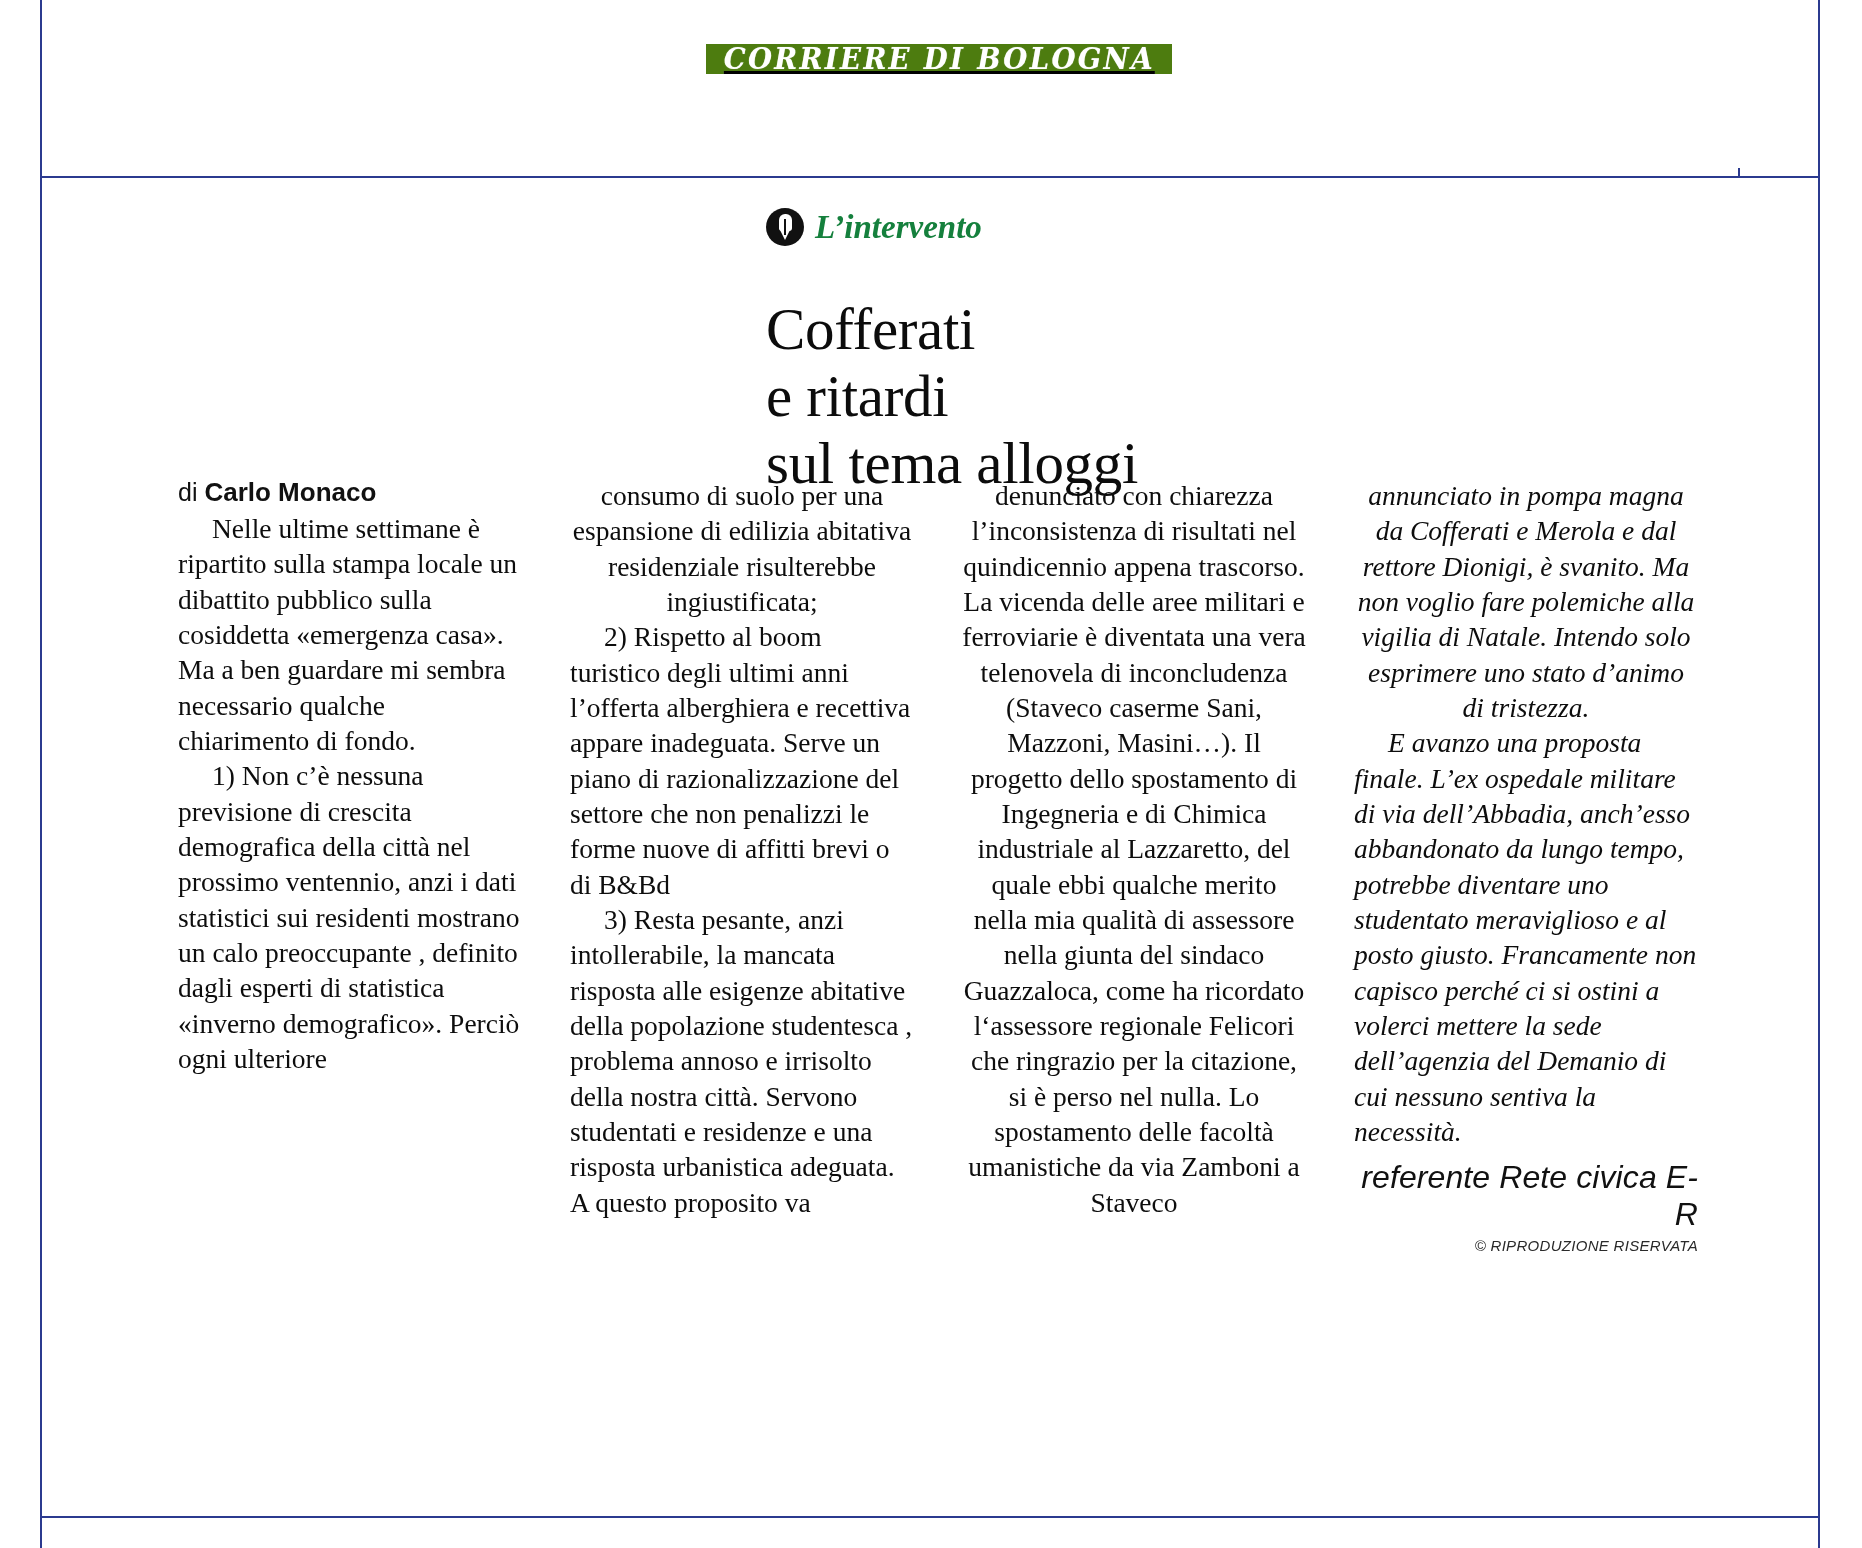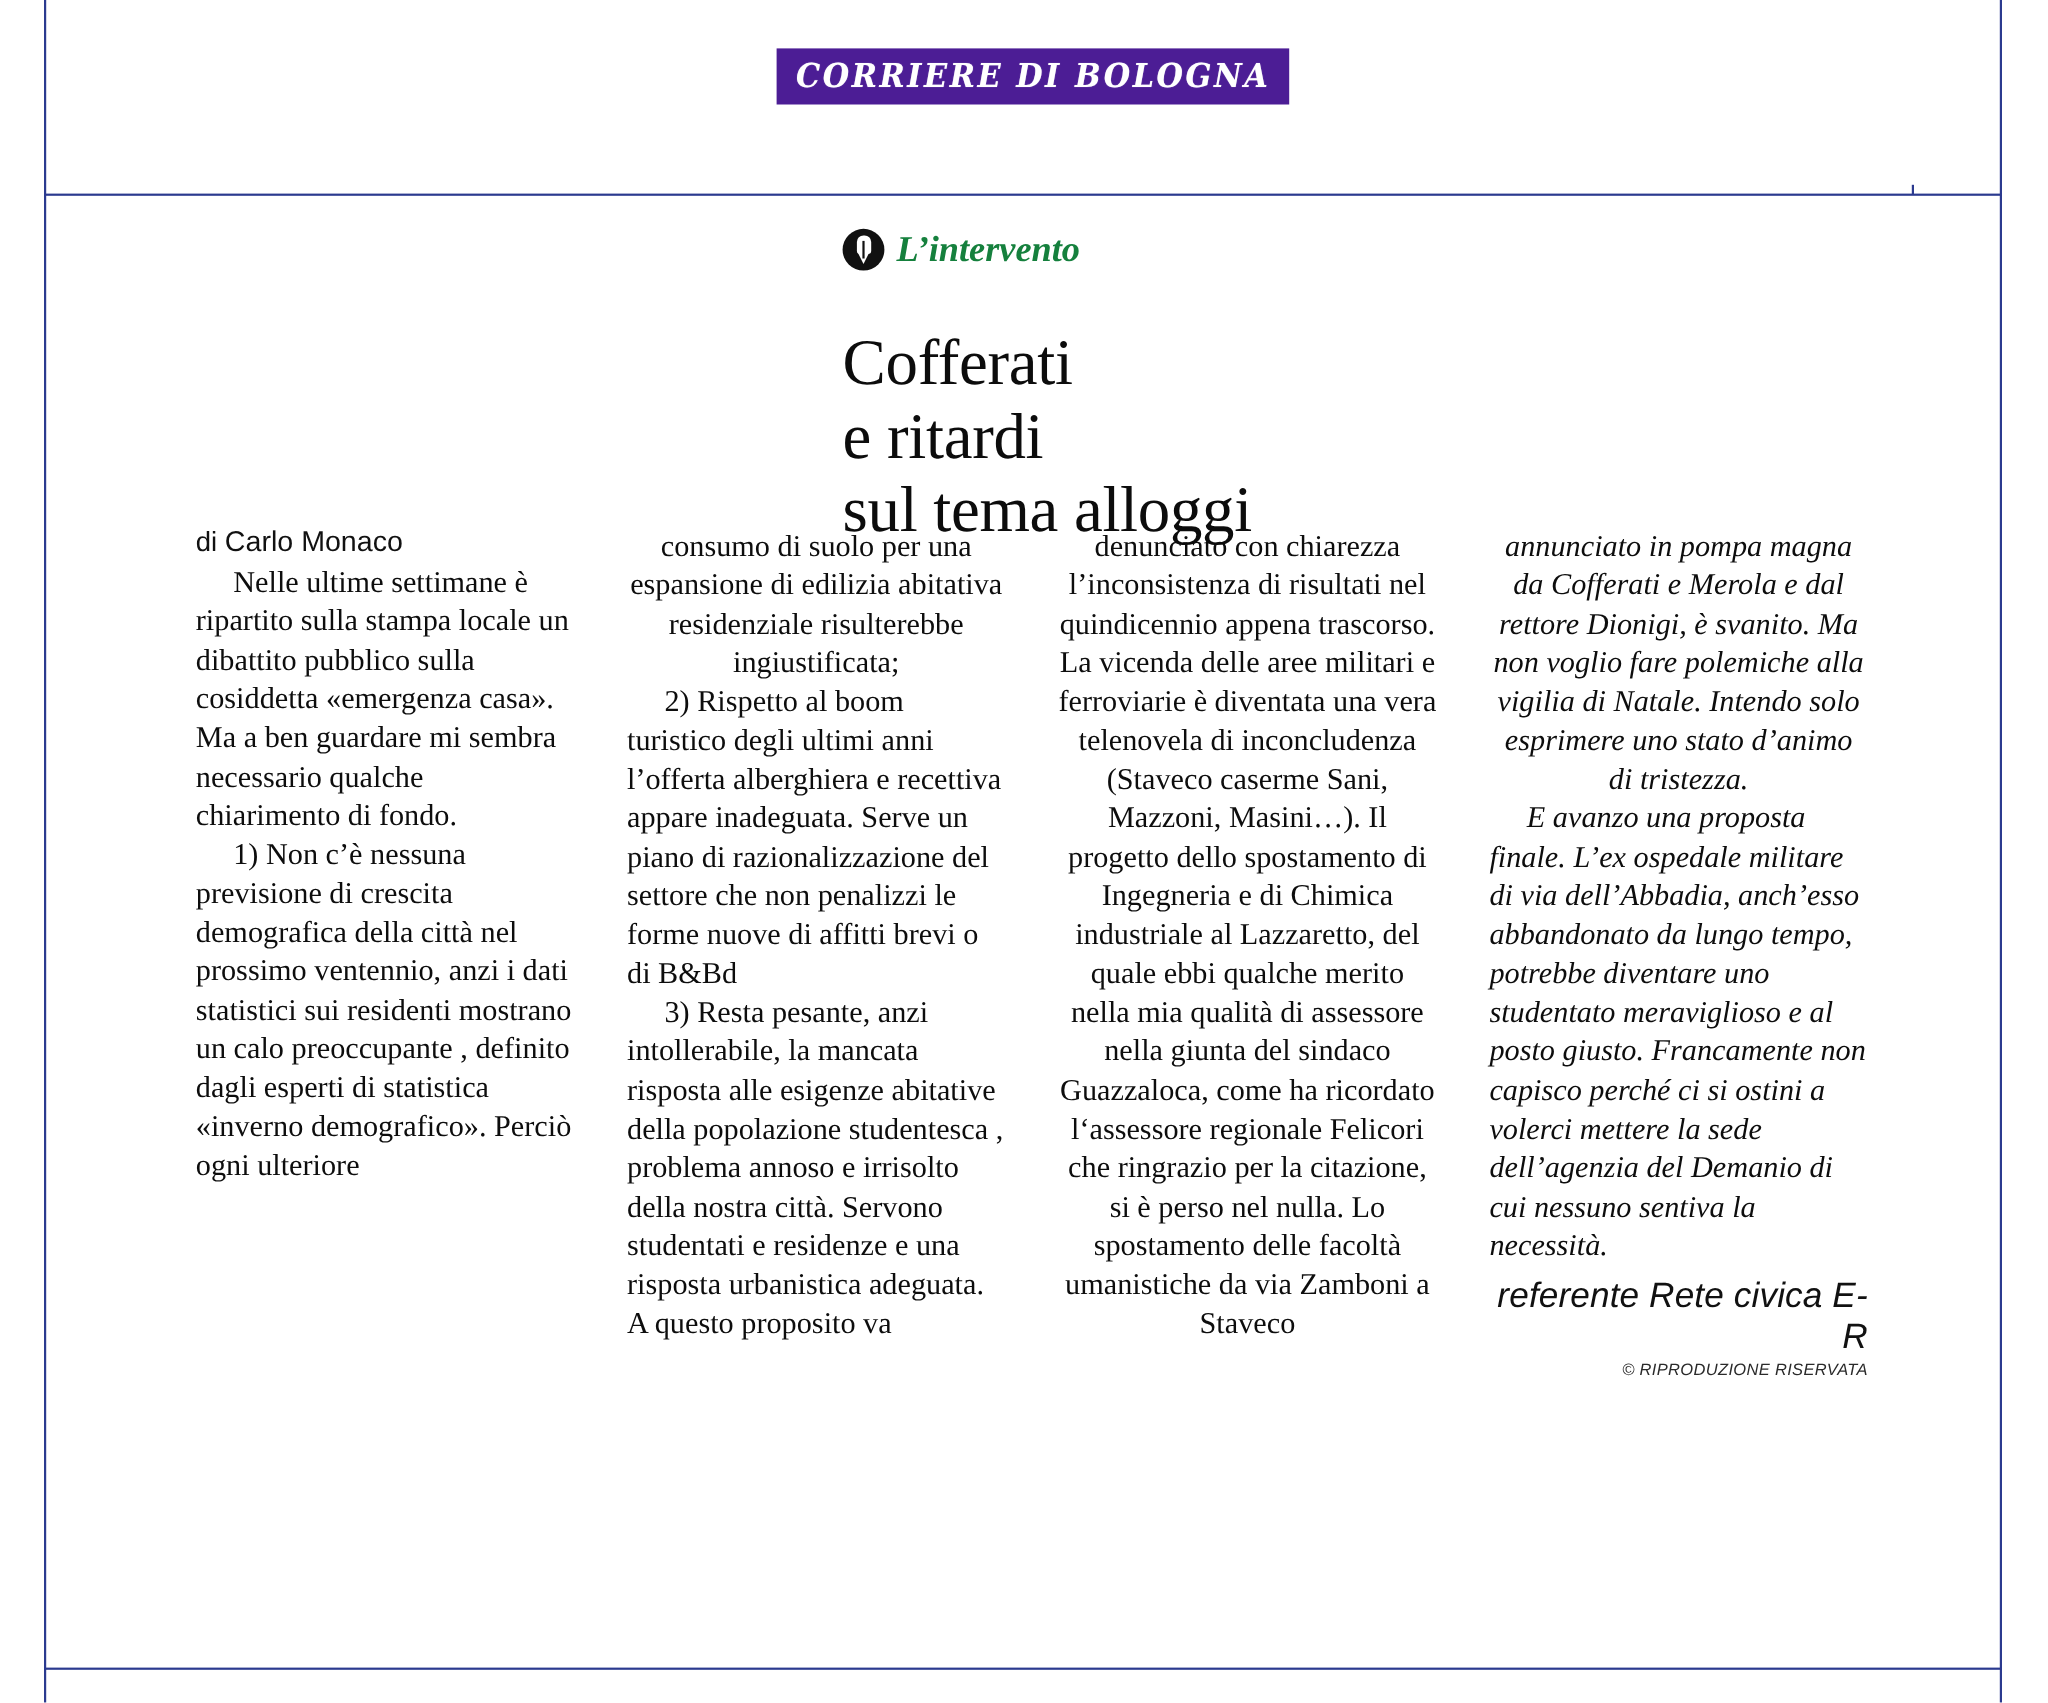--- a/index.html
+++ b/index.html
@@ -55,26 +55,27 @@
     height: 9px;
     background: #2b3a8f;
   }
 
   
   .masthead {
     position: absolute;
     left: 706px;
     top: 44px;
     width: 466px;
-    height: 51px;
-    background: #4c1d95;
+    height: 30px;
+    background: #4d7c0f;
     display: flex;
     align-items: center;
     justify-content: center;
     overflow: hidden;
+    text-decoration: underline;
   }
   .masthead-text {
     color: #ffffff;
     font-family: "DejaVu Serif", serif;
     font-weight: bold;
     font-style: italic;
     font-size: 30px;
     letter-spacing: 2.5px;
     transform: scaleX(0.92);
     white-space: nowrap;
@@ -175,21 +176,21 @@
   .col:last-child { margin-right: 16px; font-style: italic; }
 
   .byline {
     font-family: "Liberation Sans", sans-serif;
     font-size: 25px;
     line-height: 1.12;
     color: #111111;
     margin-bottom: 4px;
   }
   .byline .author {
-    font-weight: normal;
+    font-weight: bold;
     font-size: 26px;
   }
 
   .body-text {
     font-family: "Liberation Serif", serif;
     font-size: 27.5px;
     line-height: 1.285;
     color: #0d0d0d;
     text-align: left;
   }

